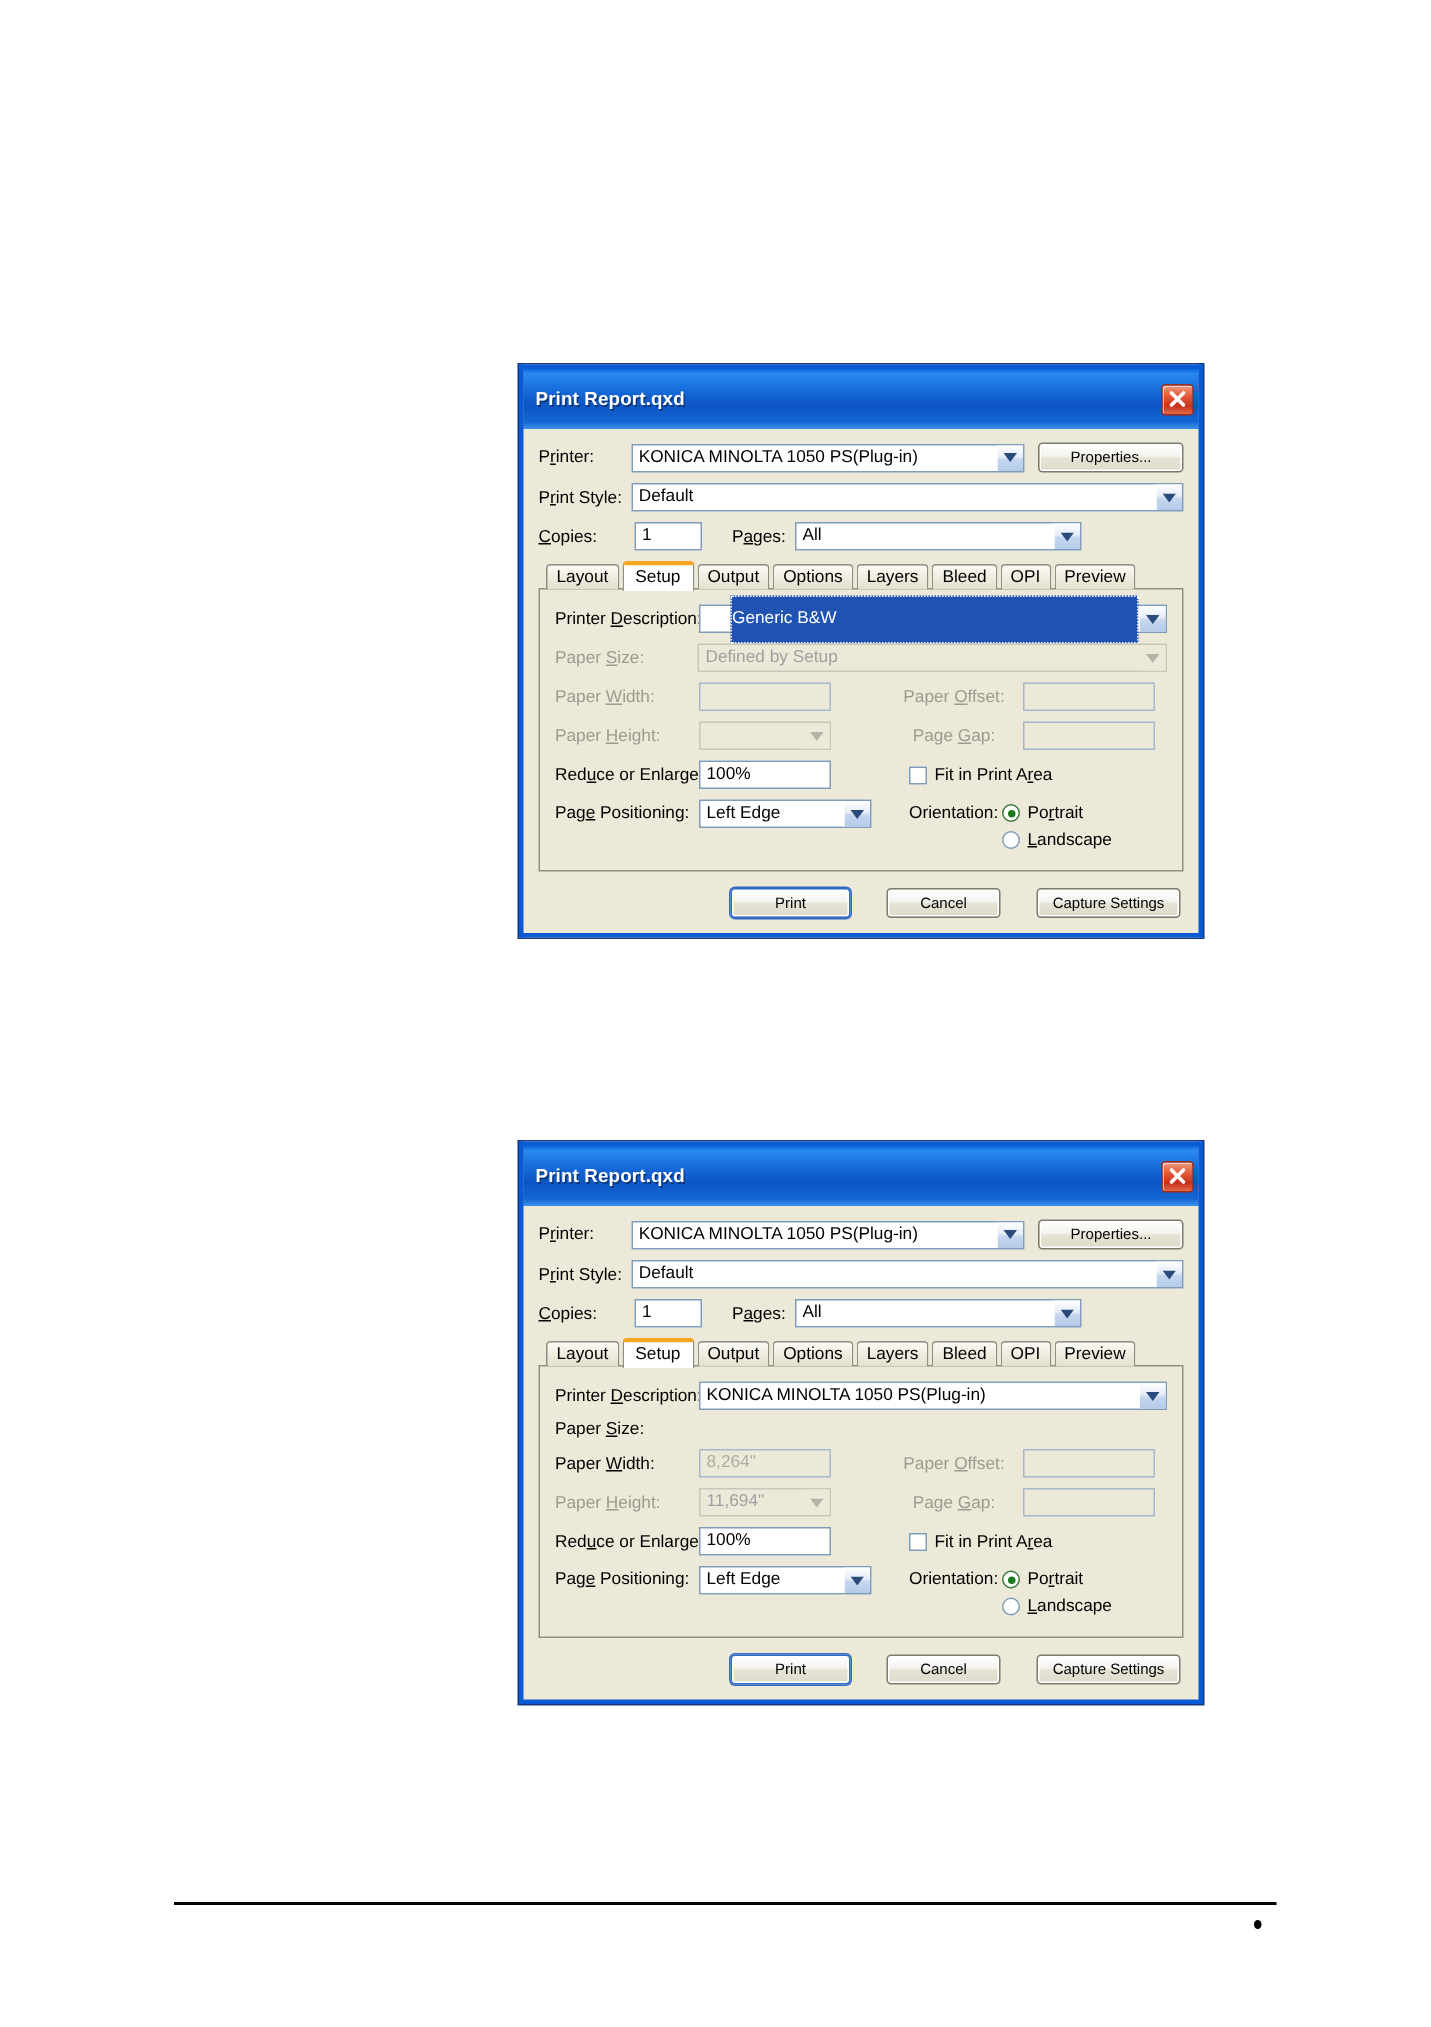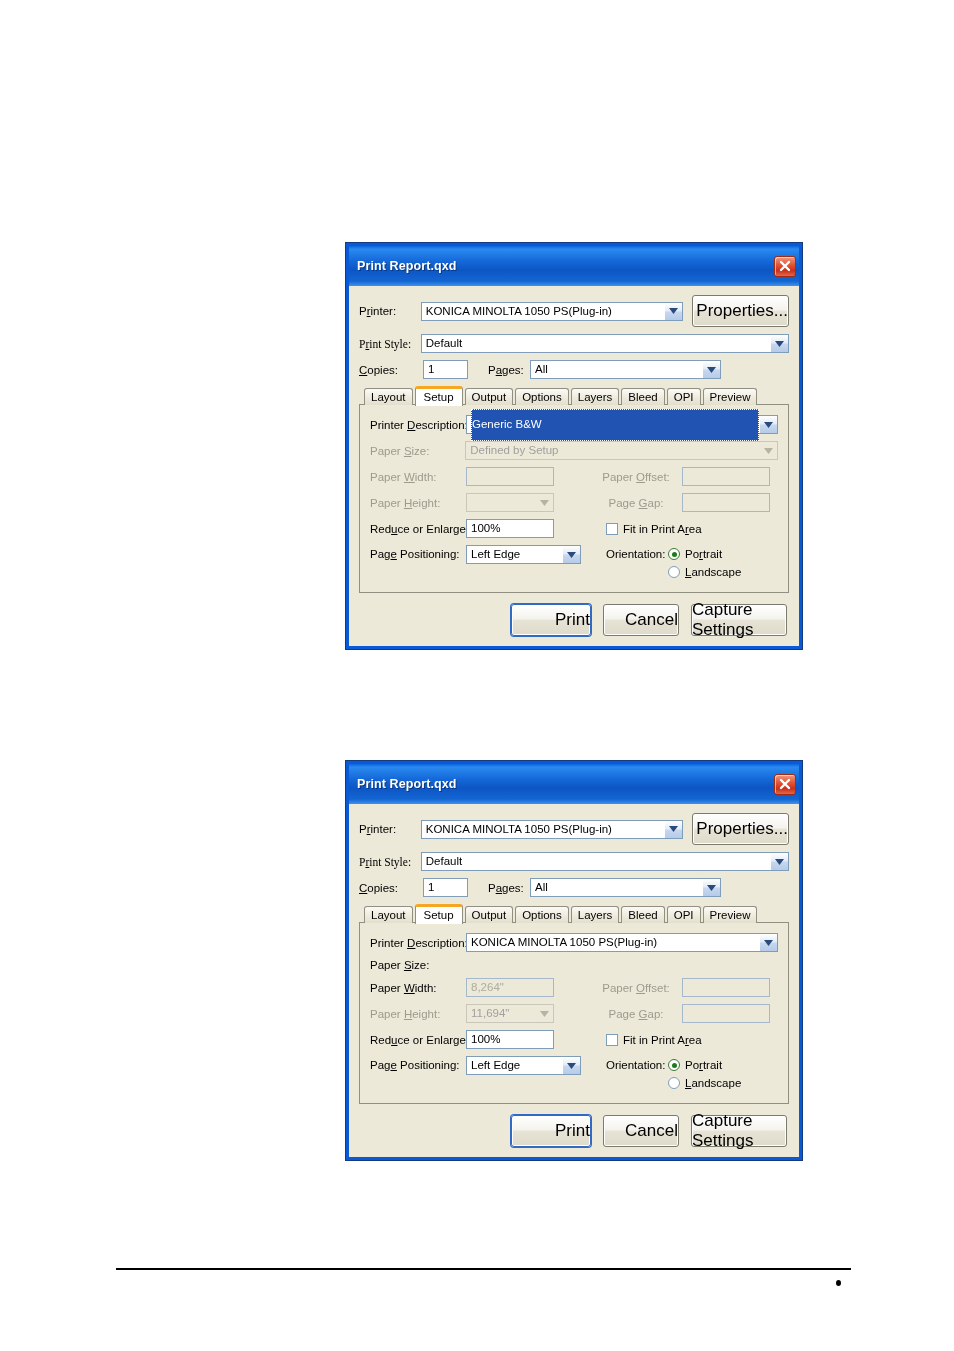--- a/index.html
+++ b/index.html
@@ -73,21 +73,21 @@
     margin-bottom: 7px;
   }
   .lbl {
     font-size: 11.5px;
     color: #000000;
     white-space: nowrap;
   }
   u { text-decoration: underline; text-underline-offset: 1px; }
 
   .lbl-printer   { width: 64px; }
-  .lbl-style     { width: 64px; font-family: Liberation Serif, serif; }
+  .lbl-style     { width: 64px; }
   .lbl-copies    { width: 64px; }
 
   
   .combo, .textbox {
     background: #ffffff;
     border: 1px solid #7f9db9;
     height: 19px;
     box-sizing: border-box;
     display: flex;
     align-items: center;
@@ -128,40 +128,40 @@
   .textbox.flat-dis {
     background: #ece9d8;
     border: 1px solid #a5b8cc;
     color: #aeaca0;
   }
 
   
   .combo.selected .val {
     background: #2053b2;
     color: #ffffff;
-    margin: 1px 0 1px 0;
+    margin: 1px 0 1px 16px;
     padding-left: 1px;
     outline: 1px dotted #ffffff;
     outline-offset: -1px;
     line-height: 15px;
     height: 32px;
     display: flex;
     align-items: center;
   }
 
   .btn {
     background: linear-gradient(to bottom, #ffffff 0%, #f4f3ee 45%, #e6e3d5 52%, #dedbcb 100%);
     border: 1px solid #7b7a6e;
     border-radius: 3px;
-    height: 32px;
-    font-size: 17px;
+    height: 20px;
+    font-size: 10px;
     color: #000;
     display: flex;
     align-items: center;
-    justify-content: flex-end;
+    justify-content: center;
     box-sizing: border-box;
     cursor: pointer;
     box-shadow: inset 0 0 0 1px #ffffff;
   }
   .btn.default { box-shadow: inset 0 0 0 1px #ffffff, 0 0 0 1px #316ac5; border-color: #316ac5; }
 
   
   .tabs {
     display: flex;
     align-items: flex-end;
@@ -244,21 +244,21 @@
     left: 2.5px; top: 2.5px;
     width: 5px; height: 5px;
     border-radius: 50%;
     background: #1d7a1d;
   }
   .radio.on { border-color: #3a7a3a; }
 
   .btnrow {
     display: flex;
     justify-content: flex-end;
-    gap: 12px;
+    gap: 24px;
     margin-top: 11px;
     padding-right: 2px;
   }
 
   
   .footer-rule {
     position: absolute;
     left: 116px;
     top: 1268px;
     width: 735px;

